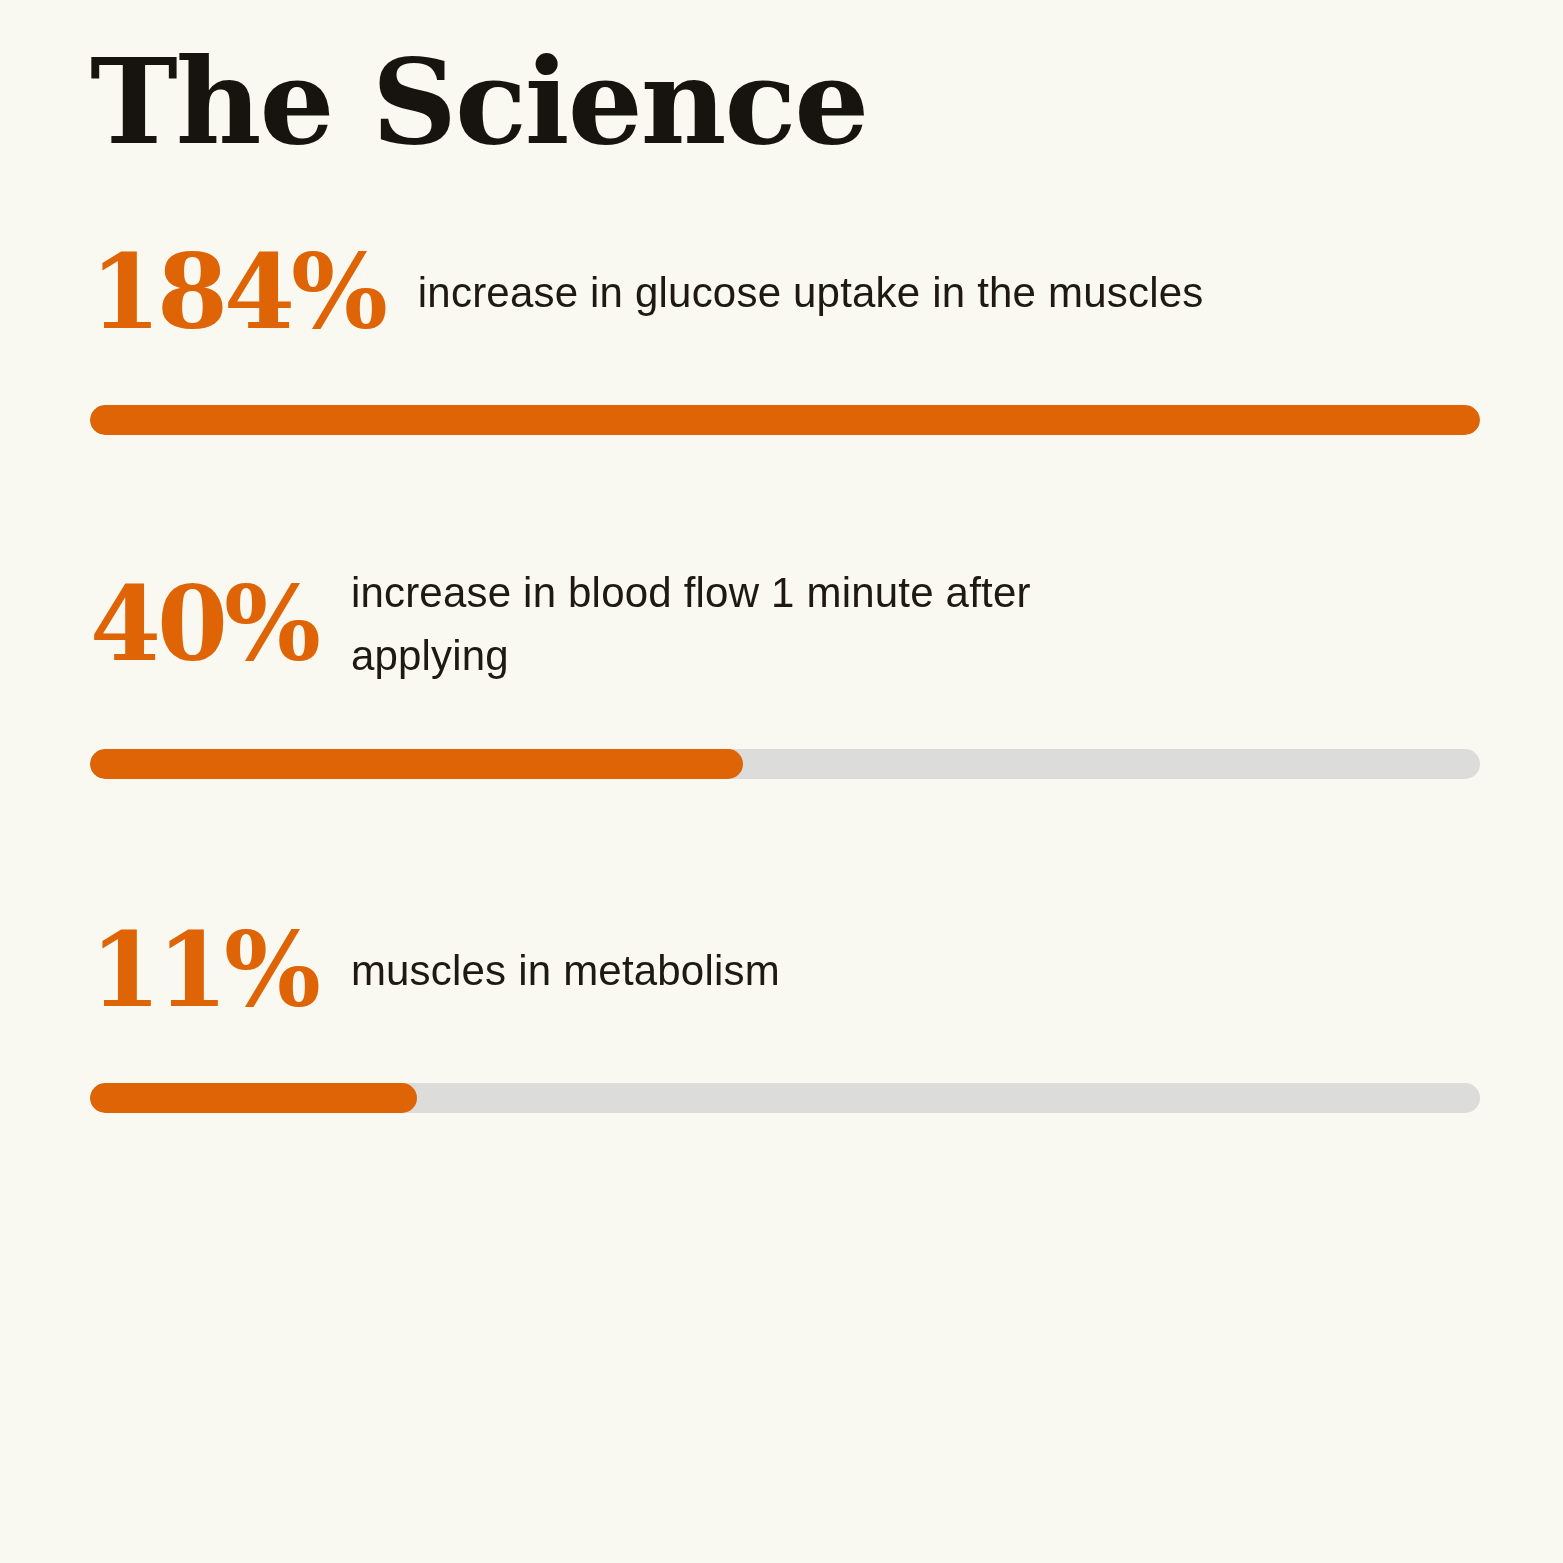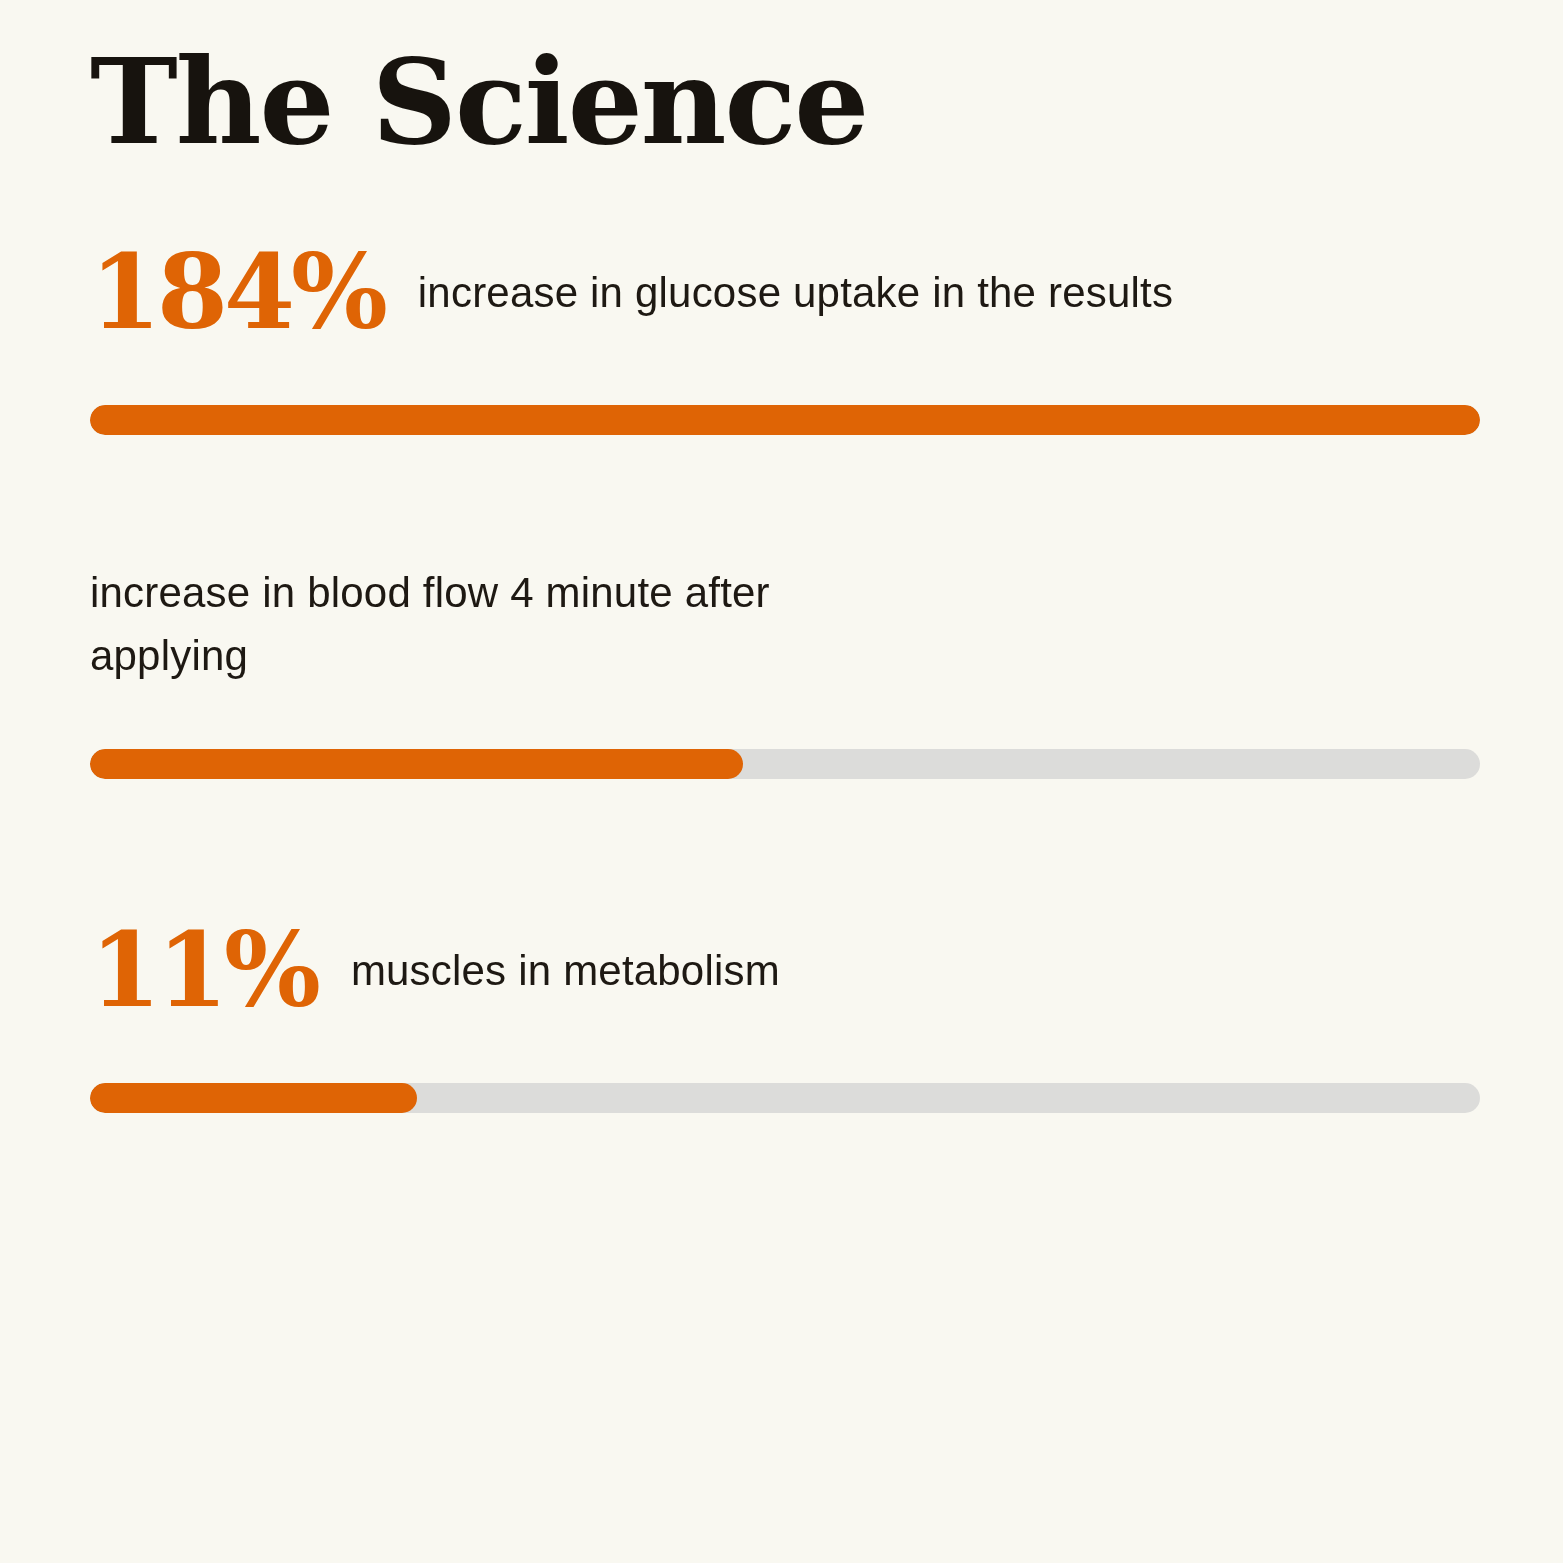--- a/index.html
+++ b/index.html
@@ -86,30 +86,31 @@
 <body>
 
 <div class="page">
 
   <h1 class="title">The Science</h1>
 
 
   <div class="stat-block first">
     <div class="stat-row">
       <div class="stat-value">184%</div>
-      <div class="stat-desc">increase in glucose uptake in the results</div>
+      <div class="stat-desc">increase in glucose uptake in the muscles</div>
     </div>
     <div class="bar">
       <div class="bar-fill" style="width: 100%;"></div>
     </div>
   </div>
 
   <div class="stat-block second">
     <div class="stat-row">
-      <div class="stat-desc">increase in blood flow 4 minute after applying</div>
+      <div class="stat-value">40%</div>
+      <div class="stat-desc">increase in blood flow 1 minute after applying</div>
     </div>
     <div class="bar">
       <div class="bar-fill" style="width: 47%;"></div>
     </div>
   </div>
 
   <div class="stat-block third">
     <div class="stat-row">
       <div class="stat-value">11%</div>
       <div class="stat-desc">muscles in metabolism</div>

